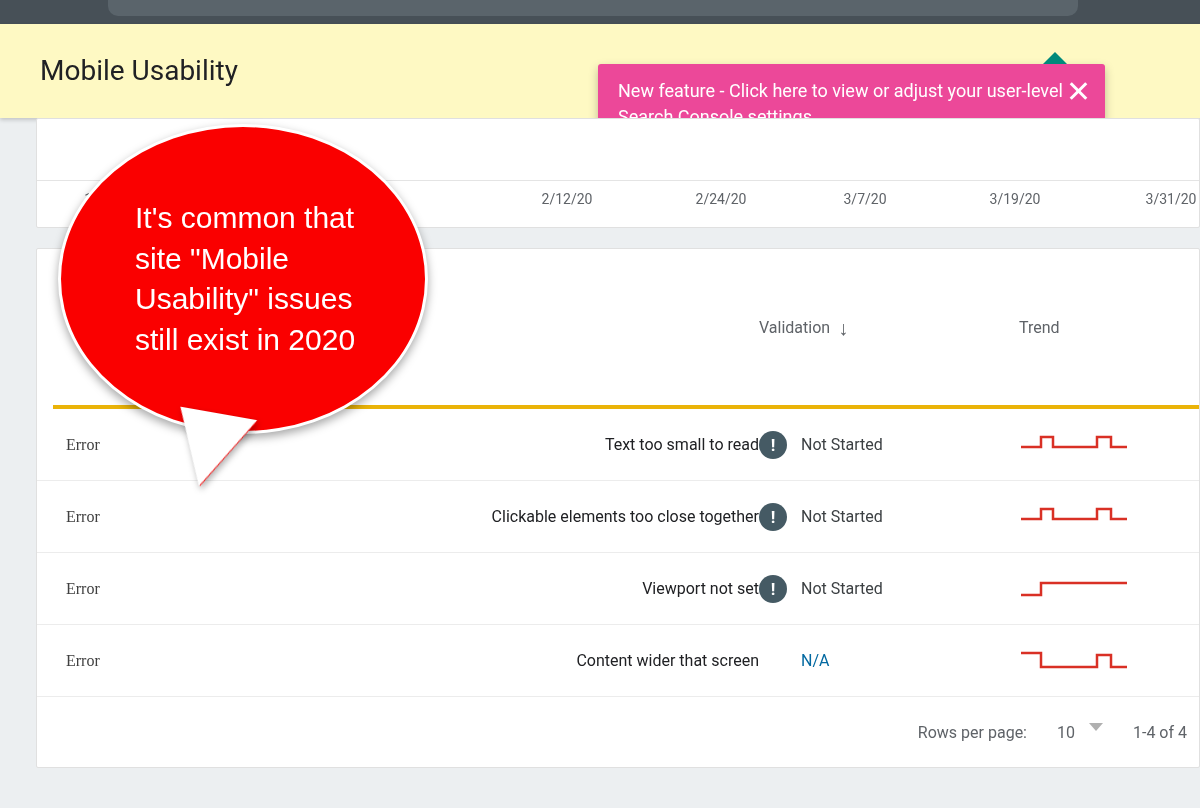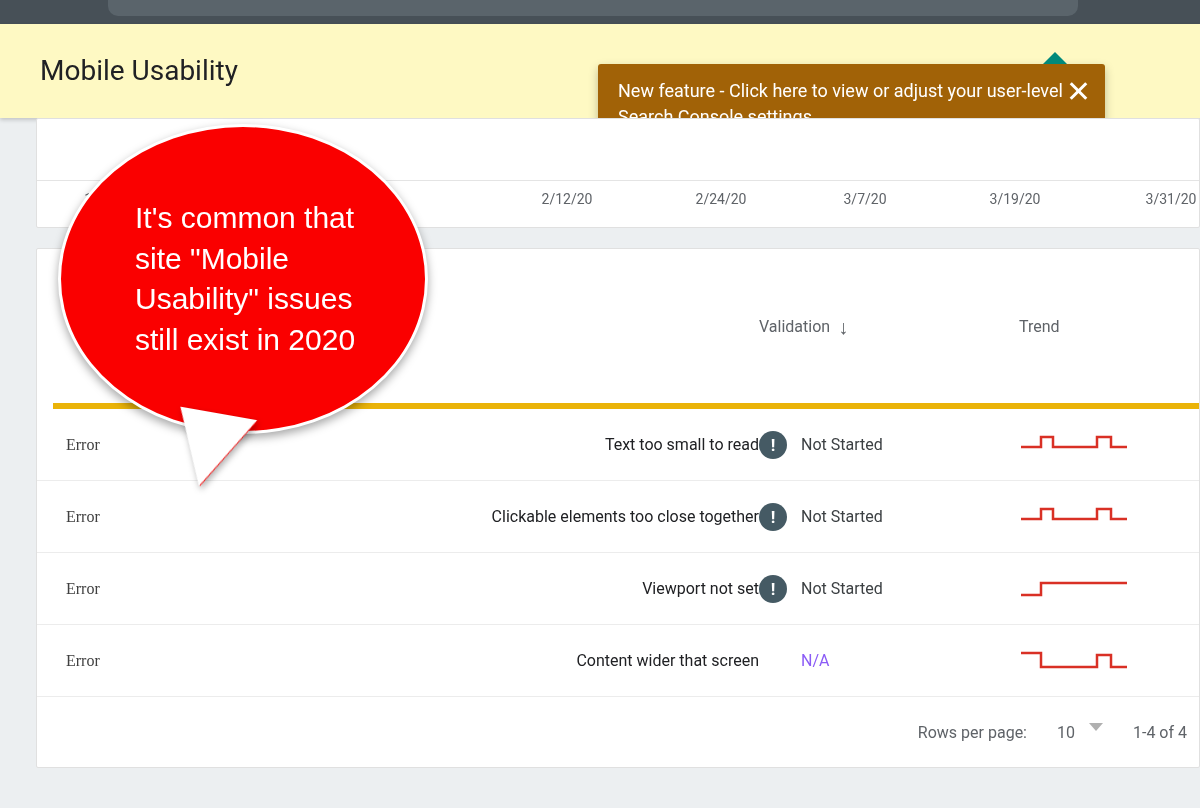--- a/index.html
+++ b/index.html
@@ -6,50 +6,50 @@
   html, body { width: 1200px; height: 808px; font-family: Roboto, Arial, sans-serif; background: #eceff1; overflow: hidden; }
   
   .top-strip { position: absolute; left:0; top:0; width:1200px; height:24px; background:#475057; }
   .top-strip-inner { position:absolute; left:108px; top:0; width:970px; height:16px; background:#5a646b; border-radius:0 0 10px 10px; }
 
   
   .header { position:absolute; left:0; top:24px; width:1200px; height:94px; background:#fef9c3; box-shadow:0 2px 4px rgba(0,0,0,.18); padding:30px 0 0 40px; }
   .header h1 { font-size:28px; font-weight:400; color:#202124; }
 
   
-  .callout { position:absolute; left:598px; top:64px; width:507px; height:80px; background:#a16207; color:#fff; border-radius:3px; padding:14px 22px 14px 20px; box-shadow:0 4px 10px rgba(0,0,0,.25); }
+  .callout { position:absolute; left:598px; top:64px; width:507px; height:80px; background:#ec4899; color:#fff; border-radius:3px; padding:14px 22px 14px 20px; box-shadow:0 4px 10px rgba(0,0,0,.25); }
   .callout:before { content:""; position:absolute; right:38px; top:-12px; width:0;height:0; border-left:12px solid transparent; border-right:12px solid transparent; border-bottom:12px solid #00897b; }
   .callout-text { font-size:18px; line-height:1.45; }
   .callout-close { position:absolute; right:14px; top:14px; width:26px; height:26px; cursor:pointer; }
   .callout-close:before, .callout-close:after { content:""; position:absolute; left:12px; top:2px; width:3px; height:22px; background:#fff; }
   .callout-close:before { transform:rotate(45deg); }
   .callout-close:after  { transform:rotate(-45deg); }
 
   
   .axis-card { position:absolute; left:36px; top:118px; width:1164px; height:110px; background:#fff; border:1px solid #e0e0e0; border-radius:2px; }
   .axis-bar  { position:absolute; left:0; bottom:46px; width:100%; height:1px; background:#e4e4e4; }
   .axis-tick { position:absolute; bottom:20px; font-size:14px; color:#5f6368; transform:translateX(-50%); }
 
   
   .table-card { position:absolute; left:36px; top:248px; width:1164px; background:#fff; border:1px solid #e0e0e0; border-radius:2px; }
-  .thead { display:flex; align-items:center; height:160px; border-bottom:6px solid #eab308; color:#5f6368; font-size:16px;margin-left:16px; }
+  .thead { display:flex; align-items:center; height:160px; border-bottom:4px solid #eab308; color:#5f6368; font-size:16px;margin-left:16px; }
   .th-status { width:200px; padding-left:44px; }
   .th-type   { flex:1; }
   .th-valid  { width:260px; display:flex; align-items:center; gap:8px; justify-content:flex-start; }
   .th-trend  { width:180px; }
   .sort-arrow { font-size:20px; position:relative; top:1px; }
 
   .row { display:flex; align-items:center; height:72px; border-bottom:1px solid #ececec; }
   .cell-status { width:200px; padding-left:29px; color:#404040; font-size:16px;font-family:Liberation Serif, serif; }
   .cell-type   { flex:1; font-size:16px; color:#202124;text-align:right; }
   .cell-valid  { width:260px; display:flex; align-items:center; gap:14px; color:#3c4043; font-size:16px; }
   .cell-trend  { width:180px; }
 
   .excl-badge { width:28px; height:28px; border-radius:50%; background:#455a64; color:#fff; display:flex; align-items:center; justify-content:center; font-weight:700; font-size:17px; }
-  .valid-na { color:#8b5cf6; padding-left:42px; }
+  .valid-na { color:#0369a1; padding-left:42px; }
 
   .trend-line { width:110px; height:28px; }
 
   
   .tfoot { display:flex; justify-content:flex-end; align-items:center; height:70px; padding-right:12px; gap:30px; color:#5f6368; font-size:16px; }
   .rows-dd { display:flex; gap:14px; cursor:pointer; }
   .dd-caret { width:0;height:0;border-left:7px solid transparent;border-right:7px solid transparent;border-top:8px solid #b0b0b0; }
 
   
   .bubble-wrap { position:absolute; left:40px; top:118px; width:400px; height:400px; pointer-events:none; }

